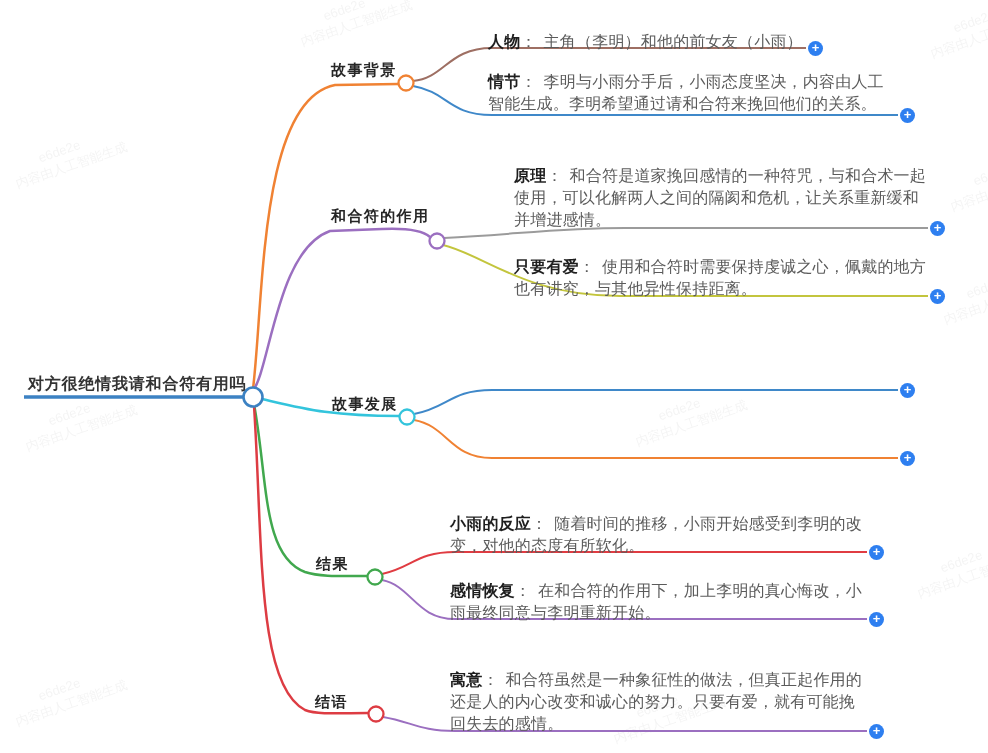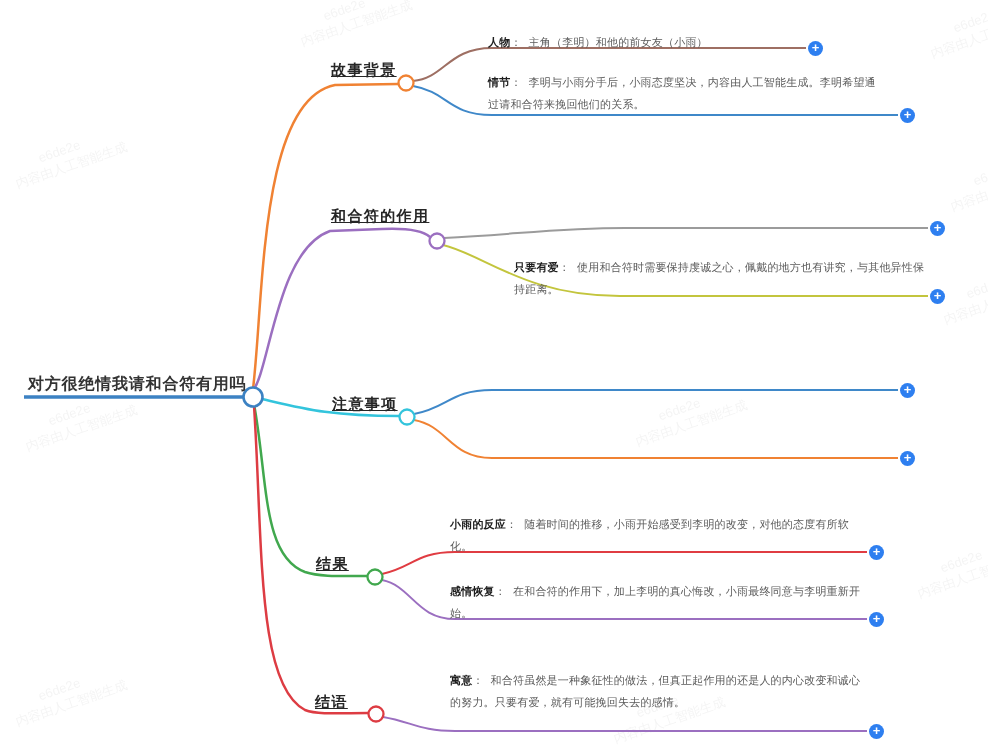--- a/index.html
+++ b/index.html
@@ -2,22 +2,22 @@
 <html><head>
 <meta charset="utf-8">
 <style>
   html,body{margin:0;padding:0;background:#fff;}
   #canvas{position:relative;width:988px;height:753px;background:#ffffff;overflow:hidden;
           font-family:"Liberation Sans","DejaVu Sans",sans-serif;}
   svg.lines{position:absolute;left:0;top:0;pointer-events:none;}
   .root-label{position:absolute;left:28px;top:374px;font-size:16px;font-weight:bold;
               color:#333;letter-spacing:0.8px;white-space:nowrap;cursor:pointer;text-align:center;}
   .branch-label{position:absolute;font-size:15px;font-weight:bold;color:#262626;
-                letter-spacing:1.4px;white-space:nowrap;cursor:pointer;text-decoration:underline;}
-  .child{position:absolute;font-size:11px;line-height:22px;color:#5b5b5b;
+                letter-spacing:1.4px;white-space:nowrap;cursor:pointer;}
+  .child{position:absolute;font-size:16px;line-height:22px;color:#5b5b5b;
          letter-spacing:0.2px;cursor:pointer;}
   .clabel{font-weight:bold;color:#1e1e1e;}
   .colon{margin-right:7px;}
   .plus{position:absolute;width:15px;height:15px;border-radius:50%;color:#fff;
         text-align:center;line-height:14px;font-size:13px;font-weight:bold;cursor:pointer;
         box-sizing:border-box;}
   .wm{position:absolute;transform:rotate(-19deg);color:rgba(70,70,70,0.06);
       font-size:13px;line-height:17px;white-space:nowrap;pointer-events:none;}
   .wm .l1{display:block;margin-left:30px;}
   .wm .l2{display:block;}
@@ -93,29 +93,32 @@
     <circle cx="437" cy="241" r="7.5" fill="#fff" stroke-width="2.3" stroke="#9b6fc0"></circle>
     <circle cx="407" cy="417" r="7.5" fill="#fff" stroke-width="2.3" stroke="#33c4dc"></circle>
     <circle cx="375" cy="577" r="7.5" fill="#fff" stroke-width="2.3" stroke="#41a84e"></circle>
     <circle cx="376" cy="714" r="7.5" fill="#fff" stroke-width="2.3" stroke="#dd3c43"></circle>
   </svg>
 
   <div class="root-label">对方很绝情我请和合符有用吗</div>
 
   <div class="branch-label" style="left:331px;top:61px">故事背景</div>
   <div class="branch-label" style="left:331px;top:207px">和合符的作用</div>
-  <div class="branch-label" style="left:332px;top:395px">注意事项</div>
+  <div class="branch-label" style="left:332px;top:395px">故事发展</div>
   <div class="branch-label" style="left:316px;top:555px">结果</div>
   <div class="branch-label" style="left:315px;top:693px">结语</div>
 
   <div class="child" style="left:488px;top:31px;width:420px">
     <span class="clabel">人物</span><span class="colon">：</span><span class="cdesc">主角（李明）和他的前女友（小雨）</span>
   </div>
   <div class="child" style="left:488px;top:71px;width:396px">
     <span class="clabel">情节</span><span class="colon">：</span><span class="cdesc">李明与小雨分手后，小雨态度坚决，内容由人工智能生成。李明希望通过请和合符来挽回他们的关系。</span>
+  </div>
+  <div class="child" style="left:514px;top:165px;width:416px">
+    <span class="clabel">原理</span><span class="colon">：</span><span class="cdesc">和合符是道家挽回感情的一种符咒，与和合术一起使用，可以化解两人之间的隔阂和危机，让关系重新缓和并增进感情。</span>
   </div>
   <div class="child" style="left:514px;top:256px;width:416px">
     <span class="clabel">只要有爱</span><span class="colon">：</span><span class="cdesc">使用和合符时需要保持虔诚之心，佩戴的地方也有讲究，与其他异性保持距离。</span>
   </div>
   <div class="child" style="left:450px;top:580px;width:418px">
     <span class="clabel">感情恢复</span><span class="colon">：</span><span class="cdesc">在和合符的作用下，加上李明的真心悔改，小雨最终同意与李明重新开始。</span>
   </div>
   <div class="child" style="left:450px;top:513px;width:418px">
     <span class="clabel">小雨的反应</span><span class="colon">：</span><span class="cdesc">随着时间的推移，小雨开始感受到李明的改变，对他的态度有所软化。</span>
   </div>

